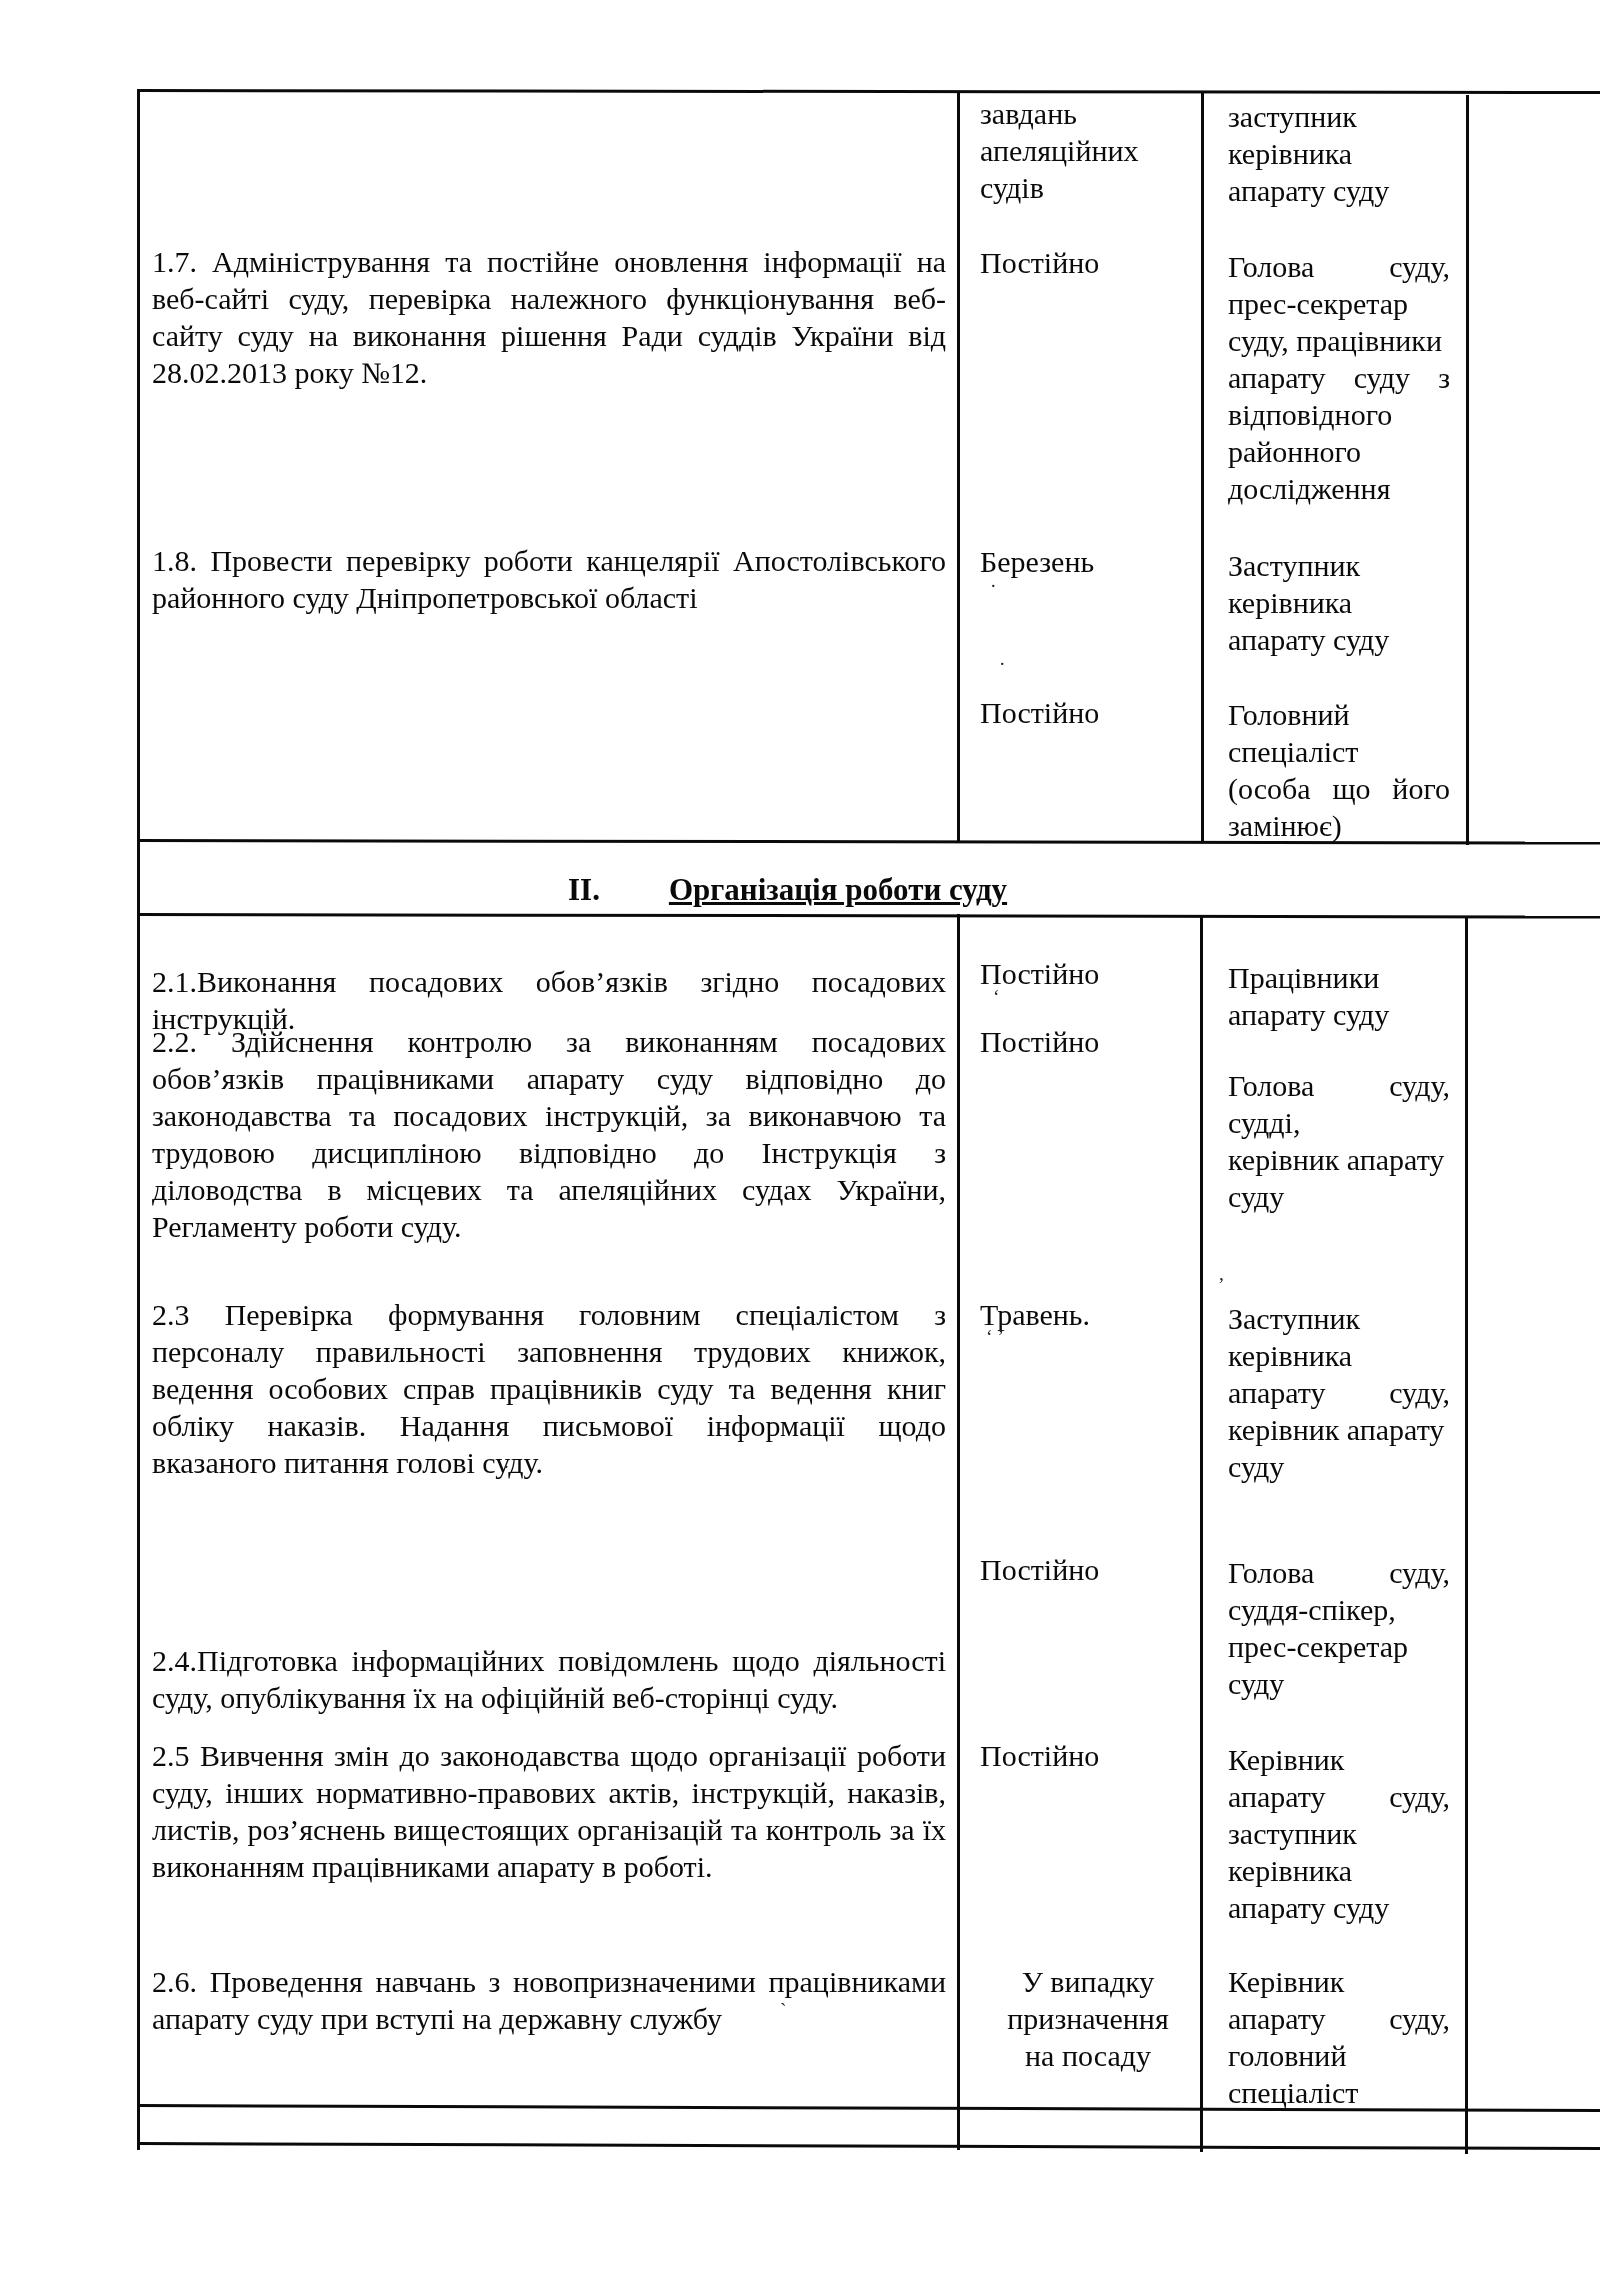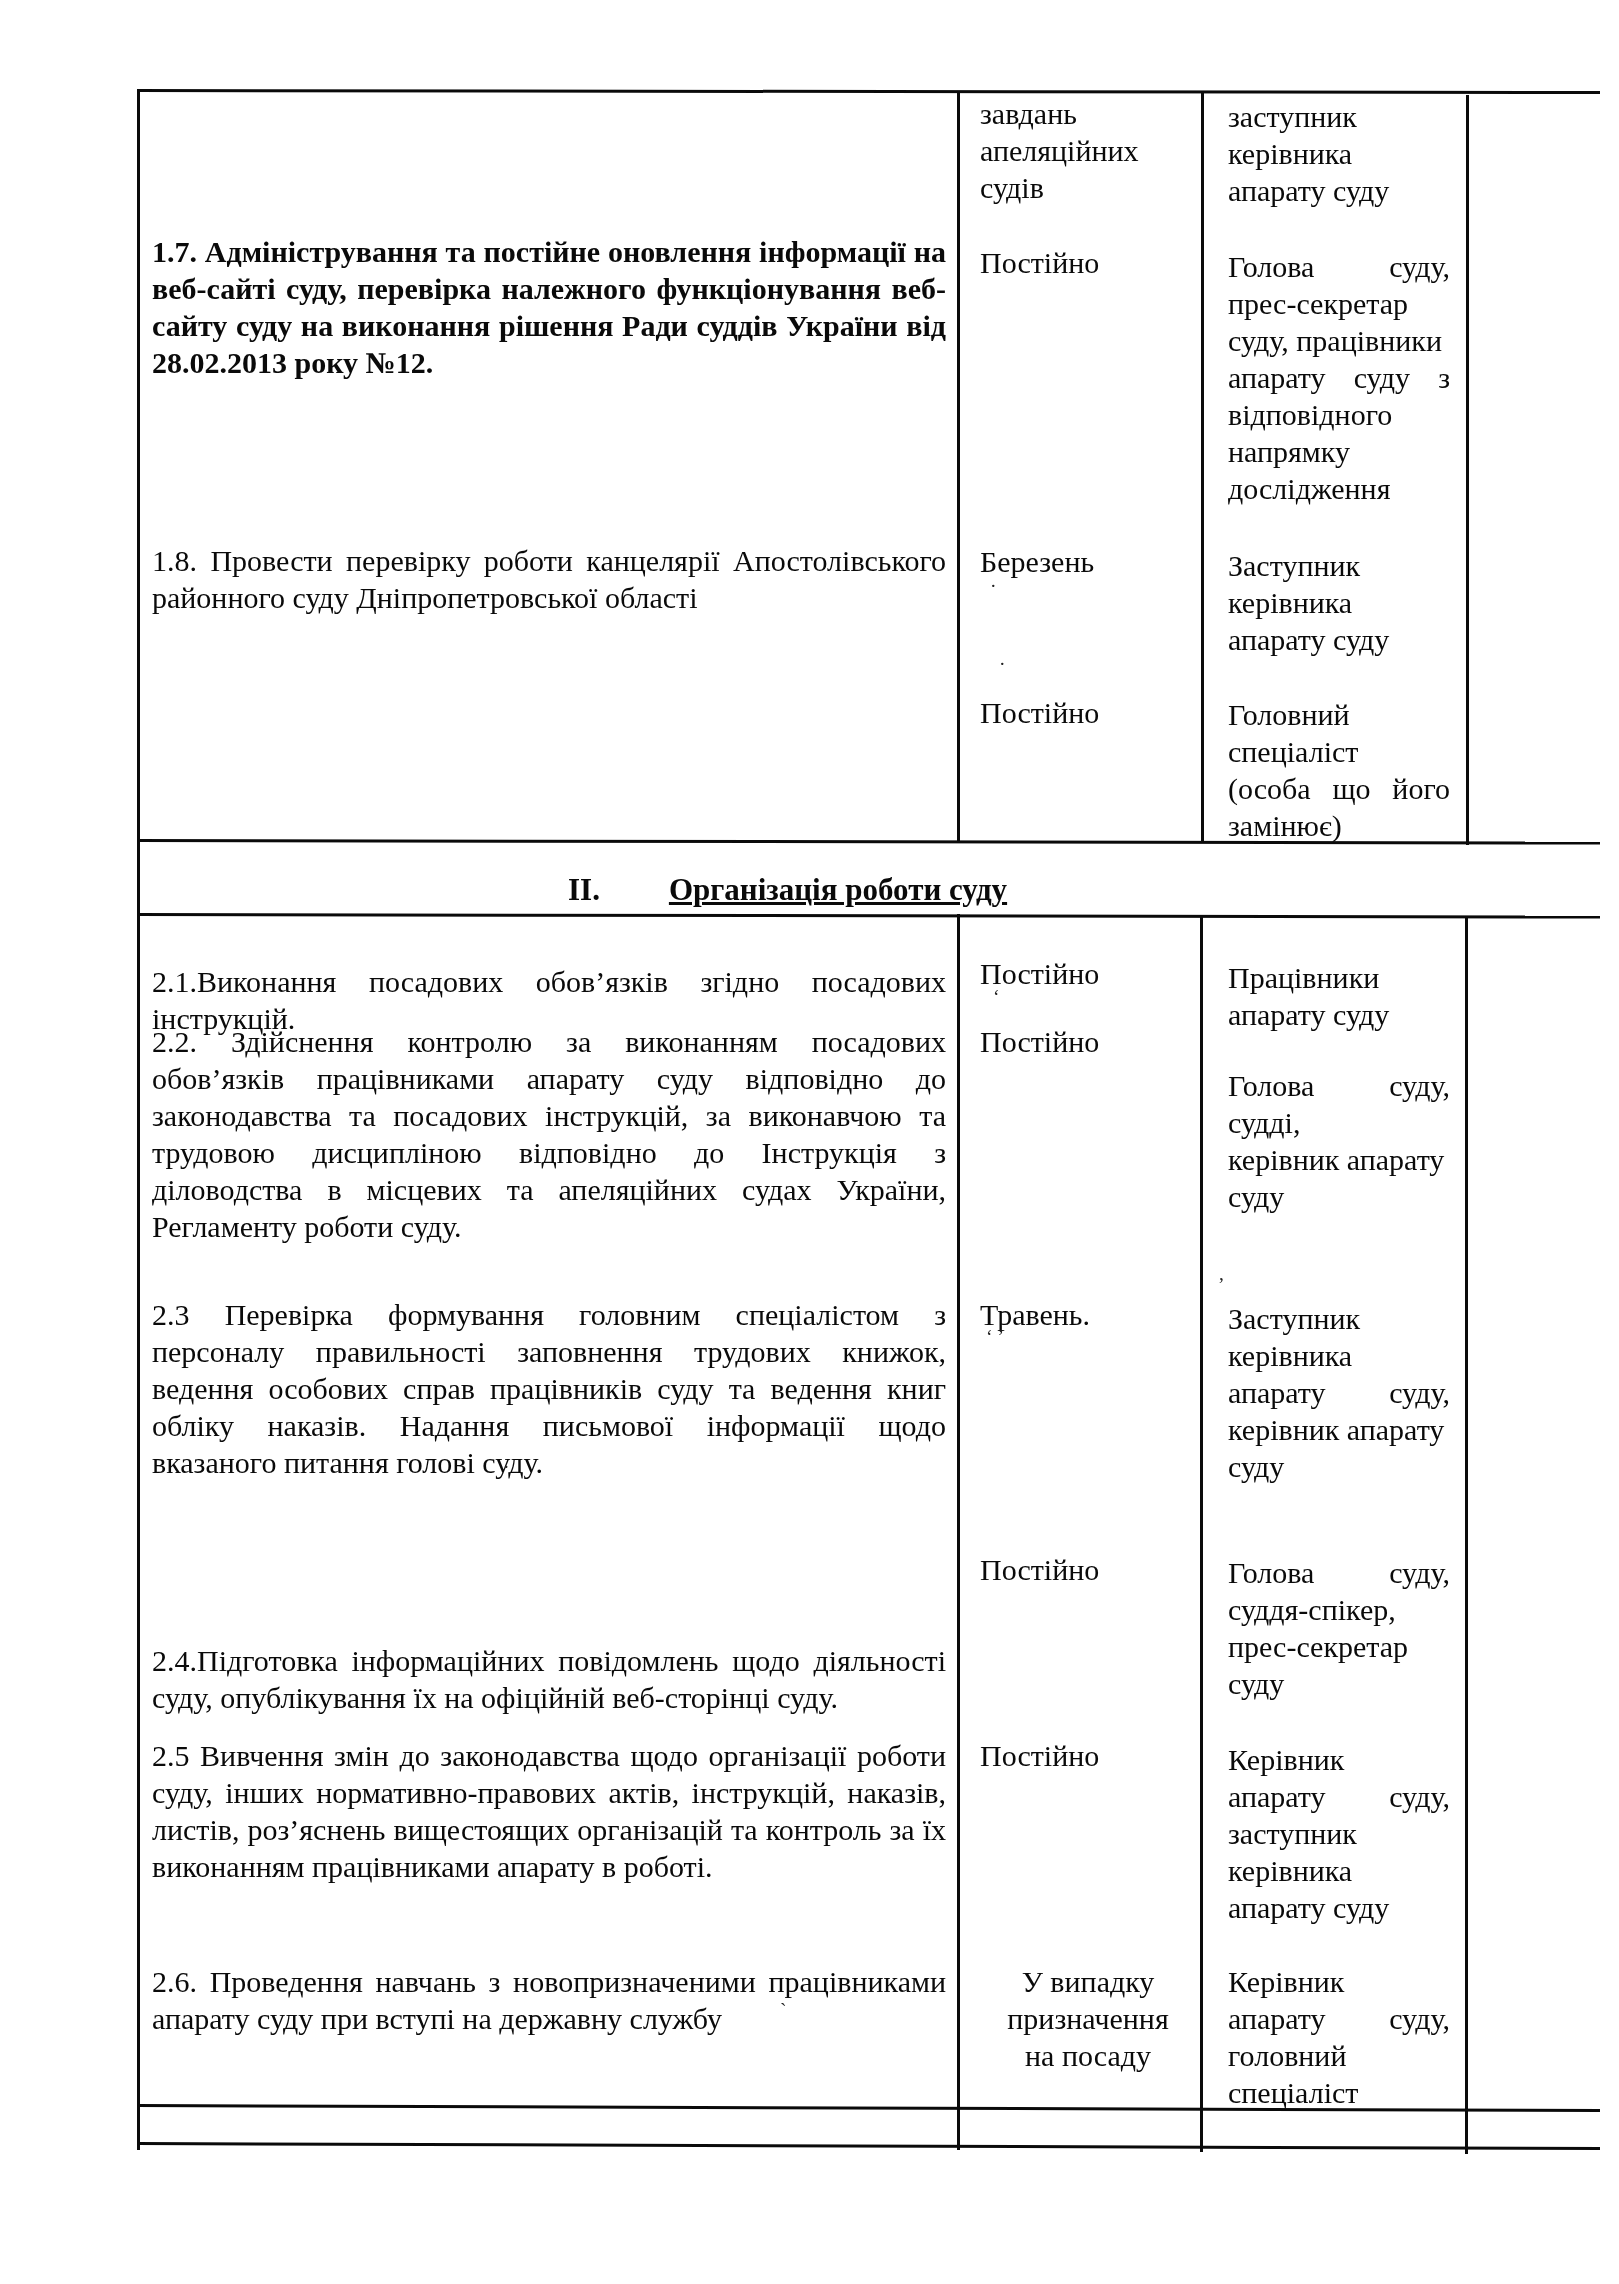--- a/index.html
+++ b/index.html
@@ -49,29 +49,29 @@
     <span class="line">завдань</span>
     <span class="line">апеляційних</span>
     <span class="line">судів</span>
   </div>
   <div class="cell-text col-resp" style="top:98px;">
     <span class="line">заступник</span>
     <span class="line">керівника</span>
     <span class="line">апарату суду</span>
   </div>
 
-  <div class="cell-text col-task" style="top:233px;font-weight:bold;">1.7. Адміністрування та постійне оновлення інформації на  веб-сайті суду, перевірка належного функціонування веб-сайту суду на виконання рішення Ради суддів України від 28.02.2013 року №12.</div>
+  <div class="cell-text col-task" style="top:243px;">1.7. Адміністрування та постійне оновлення інформації на  веб-сайті суду, перевірка належного функціонування веб-сайту суду на виконання рішення Ради суддів України від 28.02.2013 року №12.</div>
   <div class="cell-text col-term" style="top:244px;">Постійно</div>
   <div class="cell-text col-resp" style="top:248px;">
     <span class="line just">Голова суду,</span>
     <span class="line">прес-секретар</span>
     <span class="line">суду, працівники</span>
     <span class="line just">апарату суду з</span>
     <span class="line">відповідного</span>
-    <span class="line">напрямку</span>
+    <span class="line">районного</span>
     <span class="line">дослідження</span>
   </div>
 
   <div class="cell-text col-task" style="top:542px; text-align-last:left;">1.8. Провести перевірку роботи канцелярії Апостолівського районного суду Дніпропетровської області</div>
   <div class="cell-text col-term" style="top:543px;">Березень</div>
   <div class="cell-text col-resp" style="top:547px;">
     <span class="line">Заступник</span>
     <span class="line">керівника</span>
     <span class="line">апарату суду</span>
   </div>

